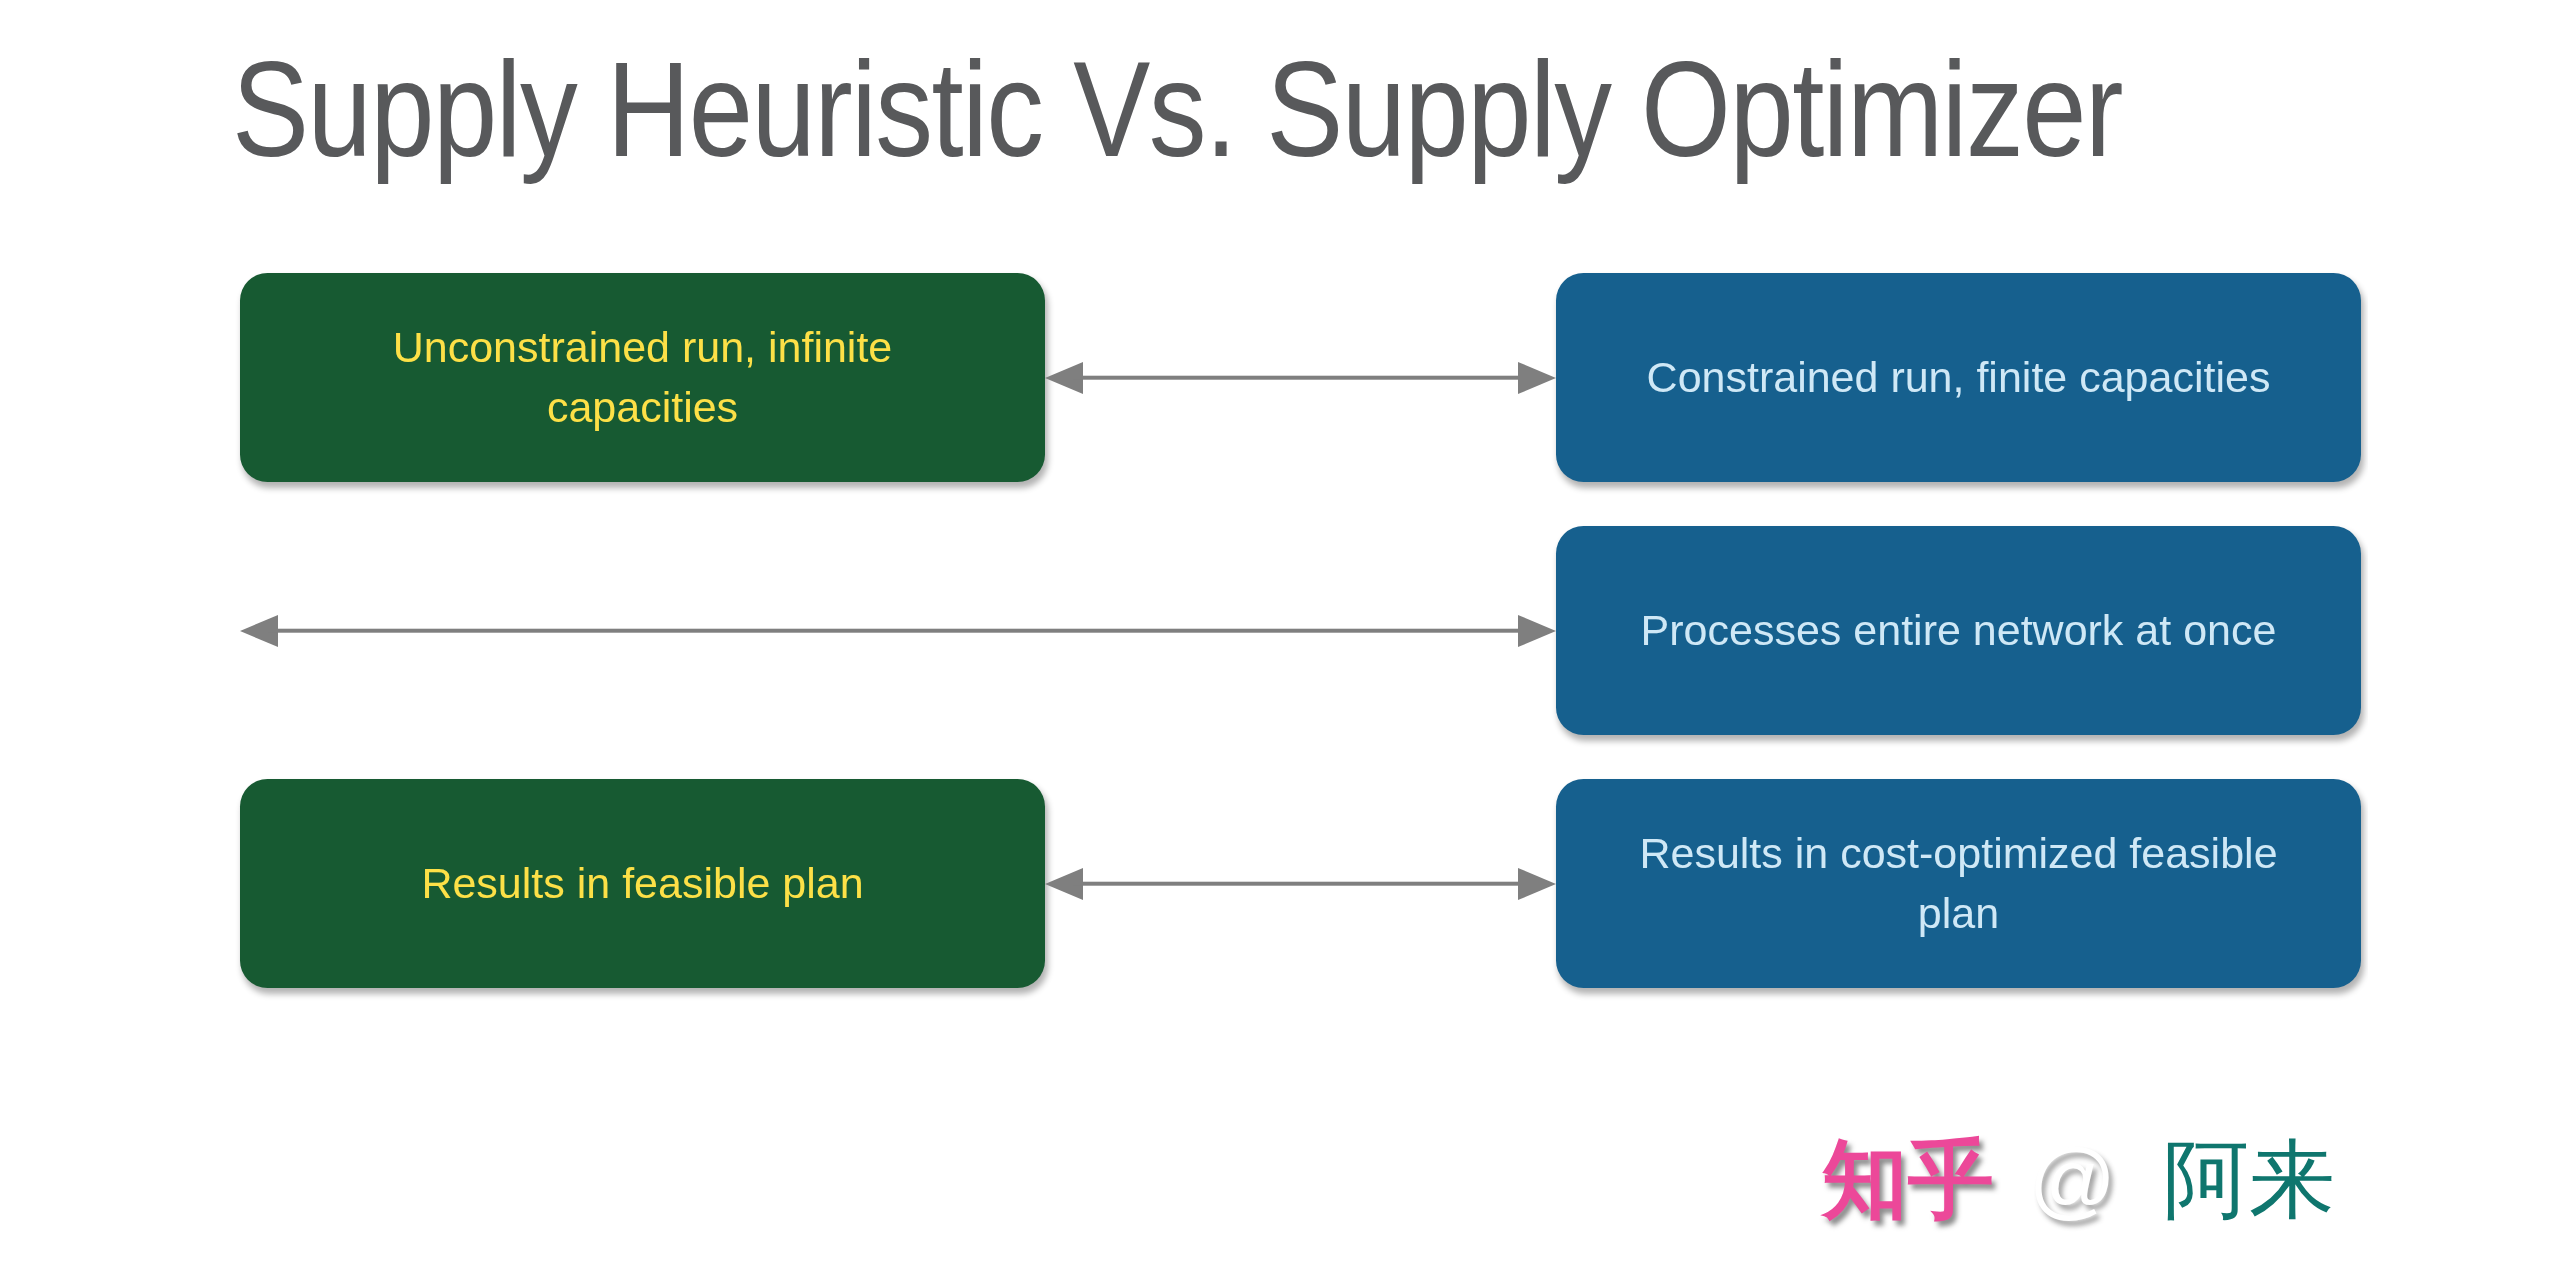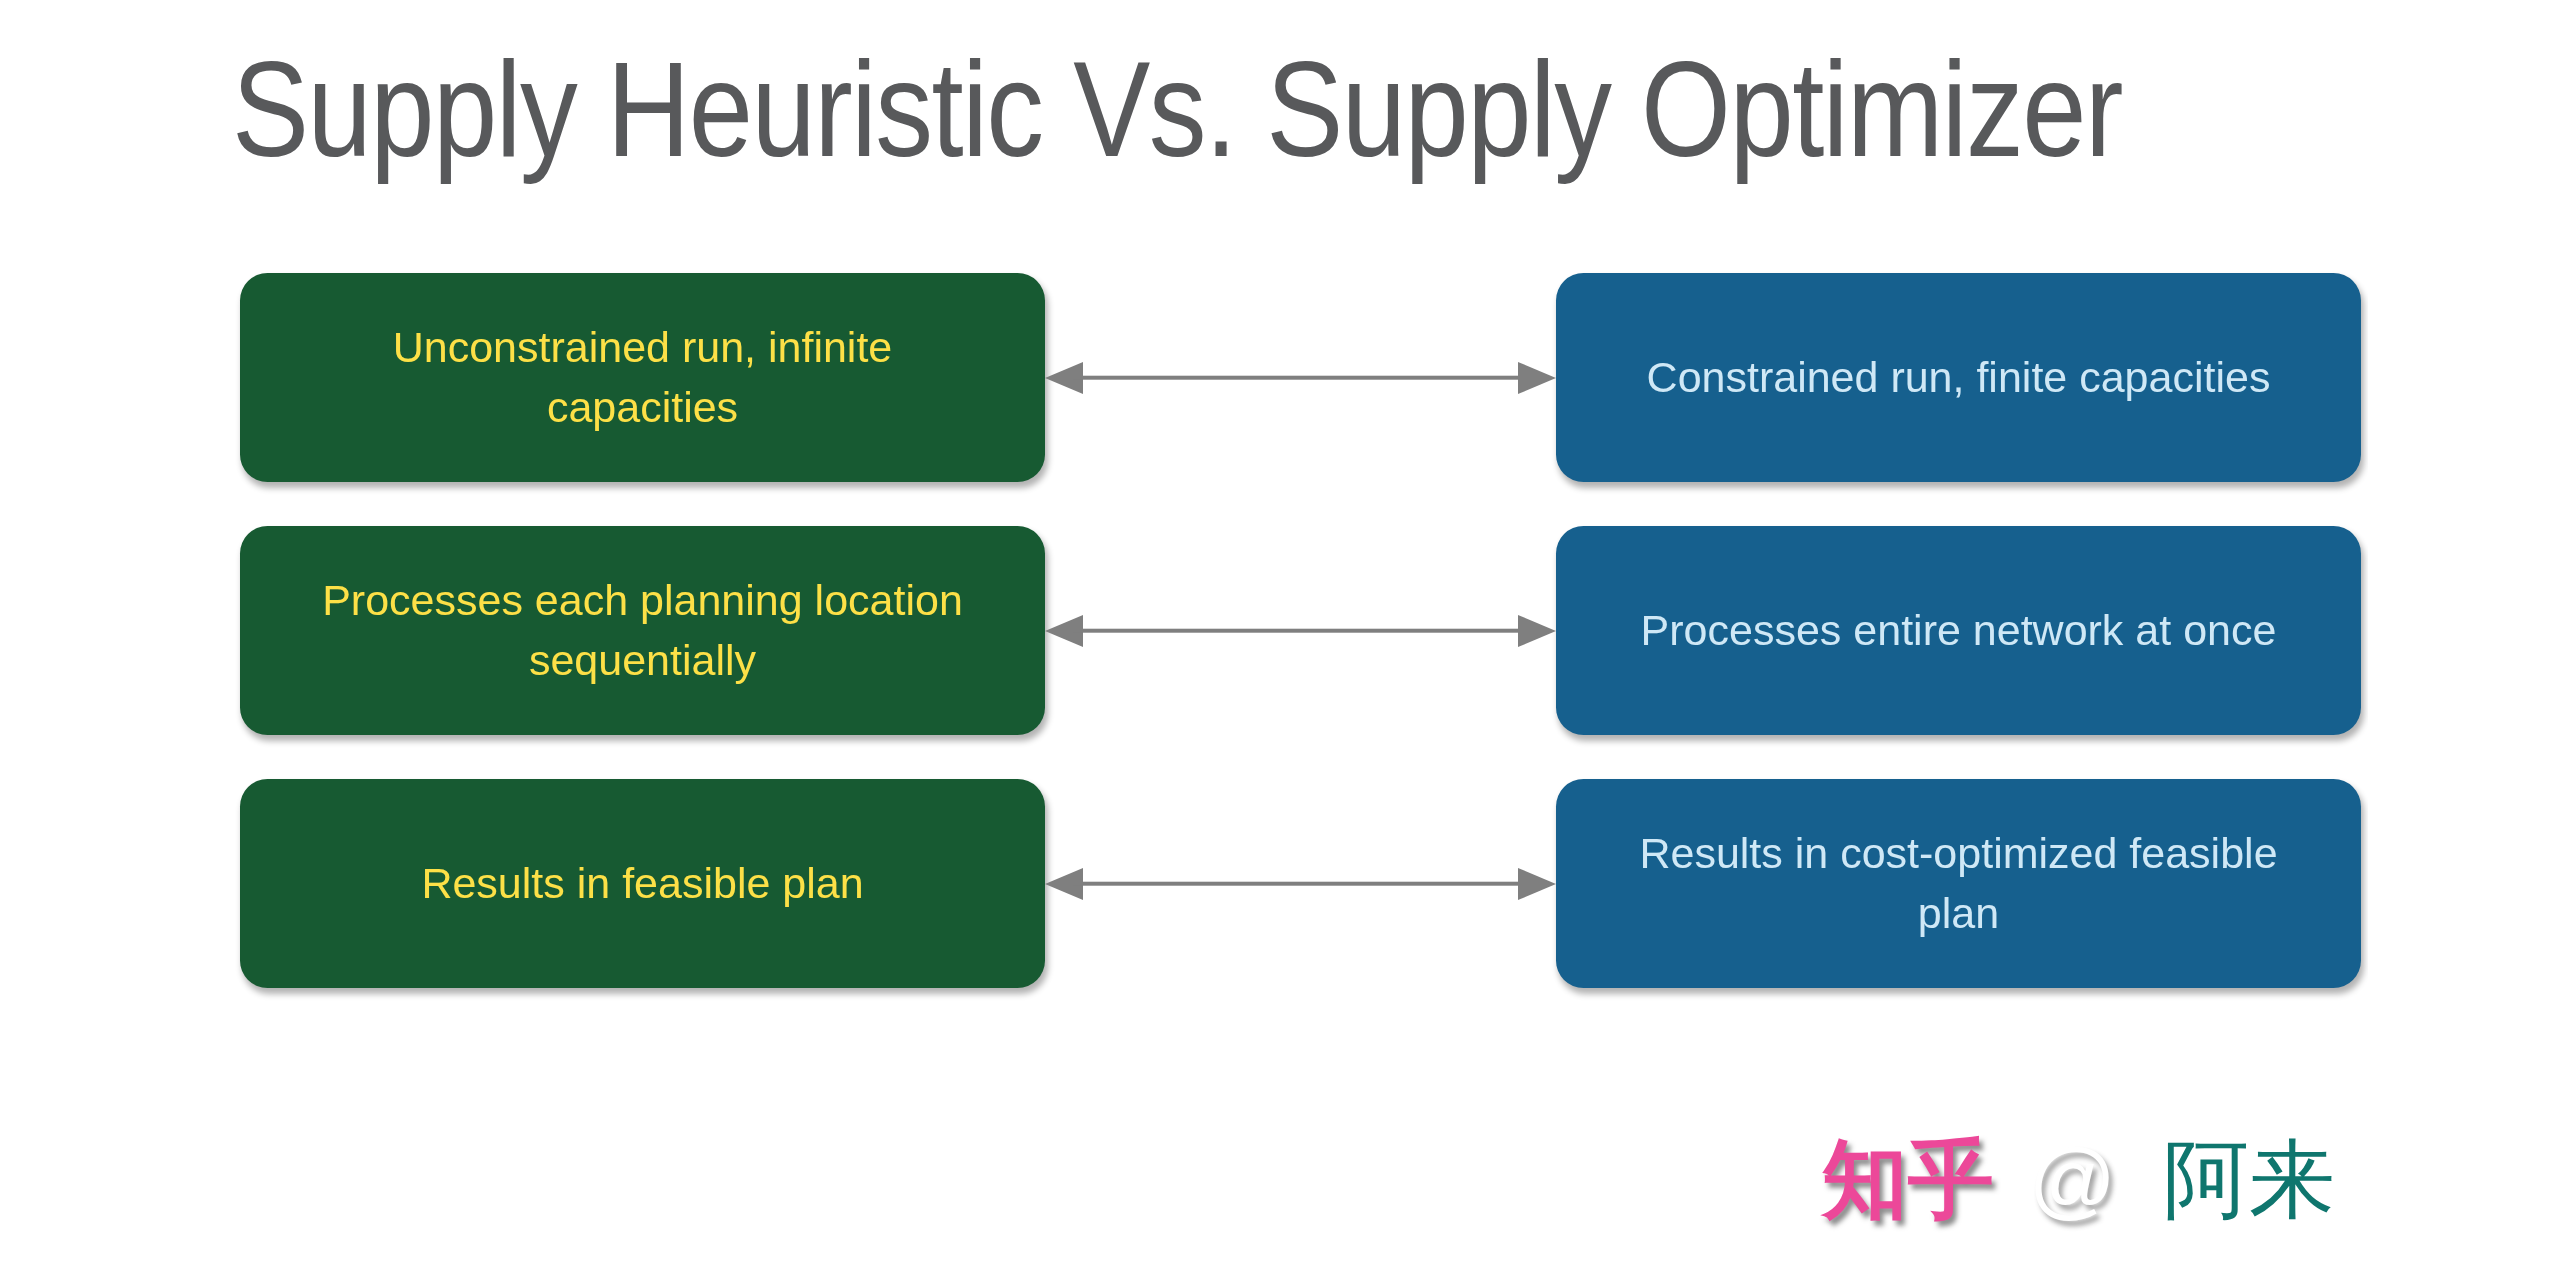--- a/index.html
+++ b/index.html
@@ -130,23 +130,20 @@
         <span class="head left"></span>
         <span class="shaft"></span>
         <span class="head right"></span>
       </div>
       <div class="box blue">
         <span>Constrained run, finite capacities</span>
       </div>
     </div>
 
     <div class="row">
-      <div class="box green">
-        <span>Processes each planning location sequentially</span>
-      </div>
       <div class="arrow">
         <span class="head left"></span>
         <span class="shaft"></span>
         <span class="head right"></span>
       </div>
       <div class="box blue">
         <span>Processes entire network at once</span>
       </div>
     </div>
 

